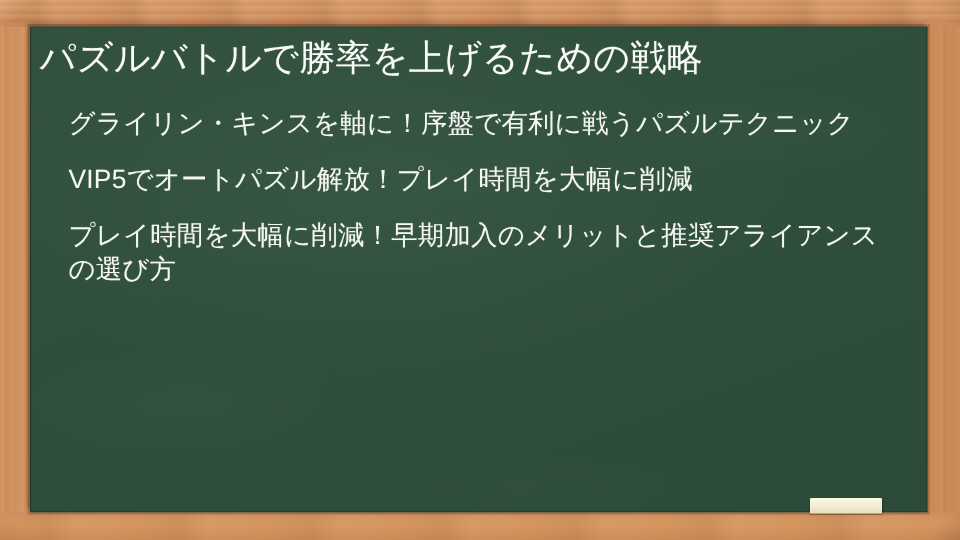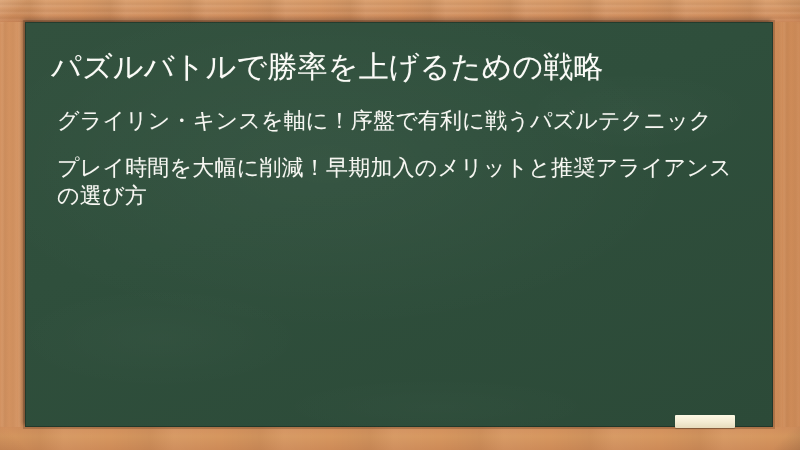--- a/index.html
+++ b/index.html
@@ -106,21 +106,21 @@
     padding: 8px 30px 0 8px;
   }
 
   
   #title {
     color: #fbfbf7;
     font-size: 30px;
     line-height: 1.24;
     font-weight: 400;
     letter-spacing: 0.2px;
-    margin: 18px;
+    margin: 0;
     padding: 0 0 0 0;
     text-shadow: 0 0 1px rgba(255,255,255,0.28);
     white-space: pre-wrap;
   }
 
   
   #article-list {
     list-style: none;
     margin: 22px 0 12px 0;
     padding: 0 0 0 24px;
@@ -161,20 +161,21 @@
 
   <div id="board">
     <div id="board-dust"></div>
 
     <div id="board-content">
 
       <h1 id="title">パズルバトルで勝率を上げるための戦略</h1>
 
       <ul id="article-list">
         <li>グライリン・キンスを軸に！序盤で有利に戦うパズルテクニック</li>
+        <li>VIP5でオートパズル解放！プレイ時間を大幅に削減</li>
         <li>プレイ時間を大幅に削減！早期加入のメリットと推奨アライアンスの選び方</li>
       </ul>
 
     </div>
   </div>
 
   <div id="chalk-stick"></div>
 
 </div>
 

